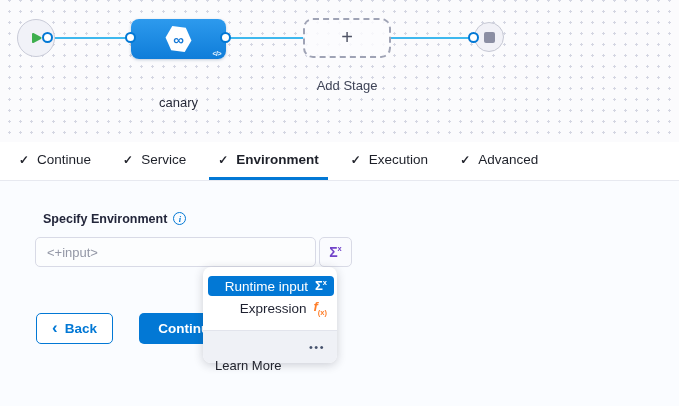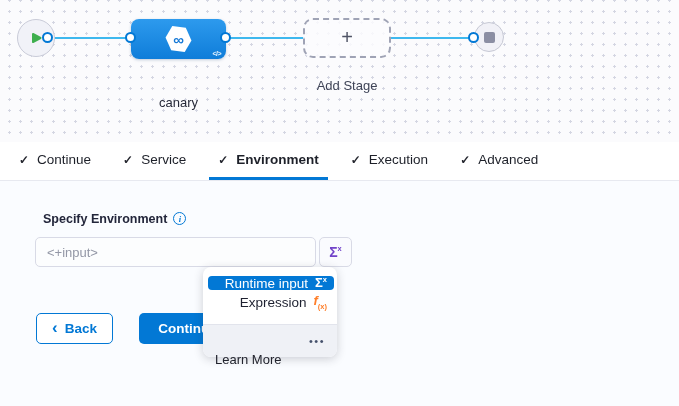--- a/index.html
+++ b/index.html
@@ -87,21 +87,21 @@
   .btn-continue { left:139px; width:97px; background:#0278d5; color:#fff; border:none; z-index:1; }
 
   
   .menu { position:absolute; left:203px; top:267px; width:134px; z-index:20;
     background:#fff; border-radius:8px; box-shadow:0 2px 10px rgba(40,41,61,.22);
     padding-top:9px; }
   .menu-item { display:flex; align-items:center; justify-content:flex-end; gap:7px;
     padding:2px 10px 2px 8px; margin-bottom:3px; font-size:13.5px; color:#1e2130;
     cursor:pointer; height:19px; }
   .menu-item.selected { background:#0278d5; color:#fff; border-radius:4px;
-    margin:0 3px 3px 5px; padding:2px 7px; height:14px; }
+    margin:0 3px 3px 5px; padding:2px 7px; height:20px; }
   .sigma-w { color:#fff; font-size:13px; font-weight:700; line-height:1; }
   .fx { color:#ff7e29; font-size:13px; font-weight:700; font-style:italic; line-height:1; }
   .fx sub { font-size:7.5px; font-style:normal; }
   .pin-icon { display:block; }
   .menu-footer { margin-top:12px; height:33px; background:#eff1f6;
     border-top:1px solid #e2e4ec; border-radius:0 0 8px 8px;
     display:flex; align-items:center; justify-content:space-between;
     padding:0 12px; }
   .menu-footer .lm { font-size:13px; color:#22242e; cursor:pointer;margin-top:36px; }
   .menu-footer .dots { font-size:11px; color:#44506b; letter-spacing:1.5px; cursor:pointer; }

